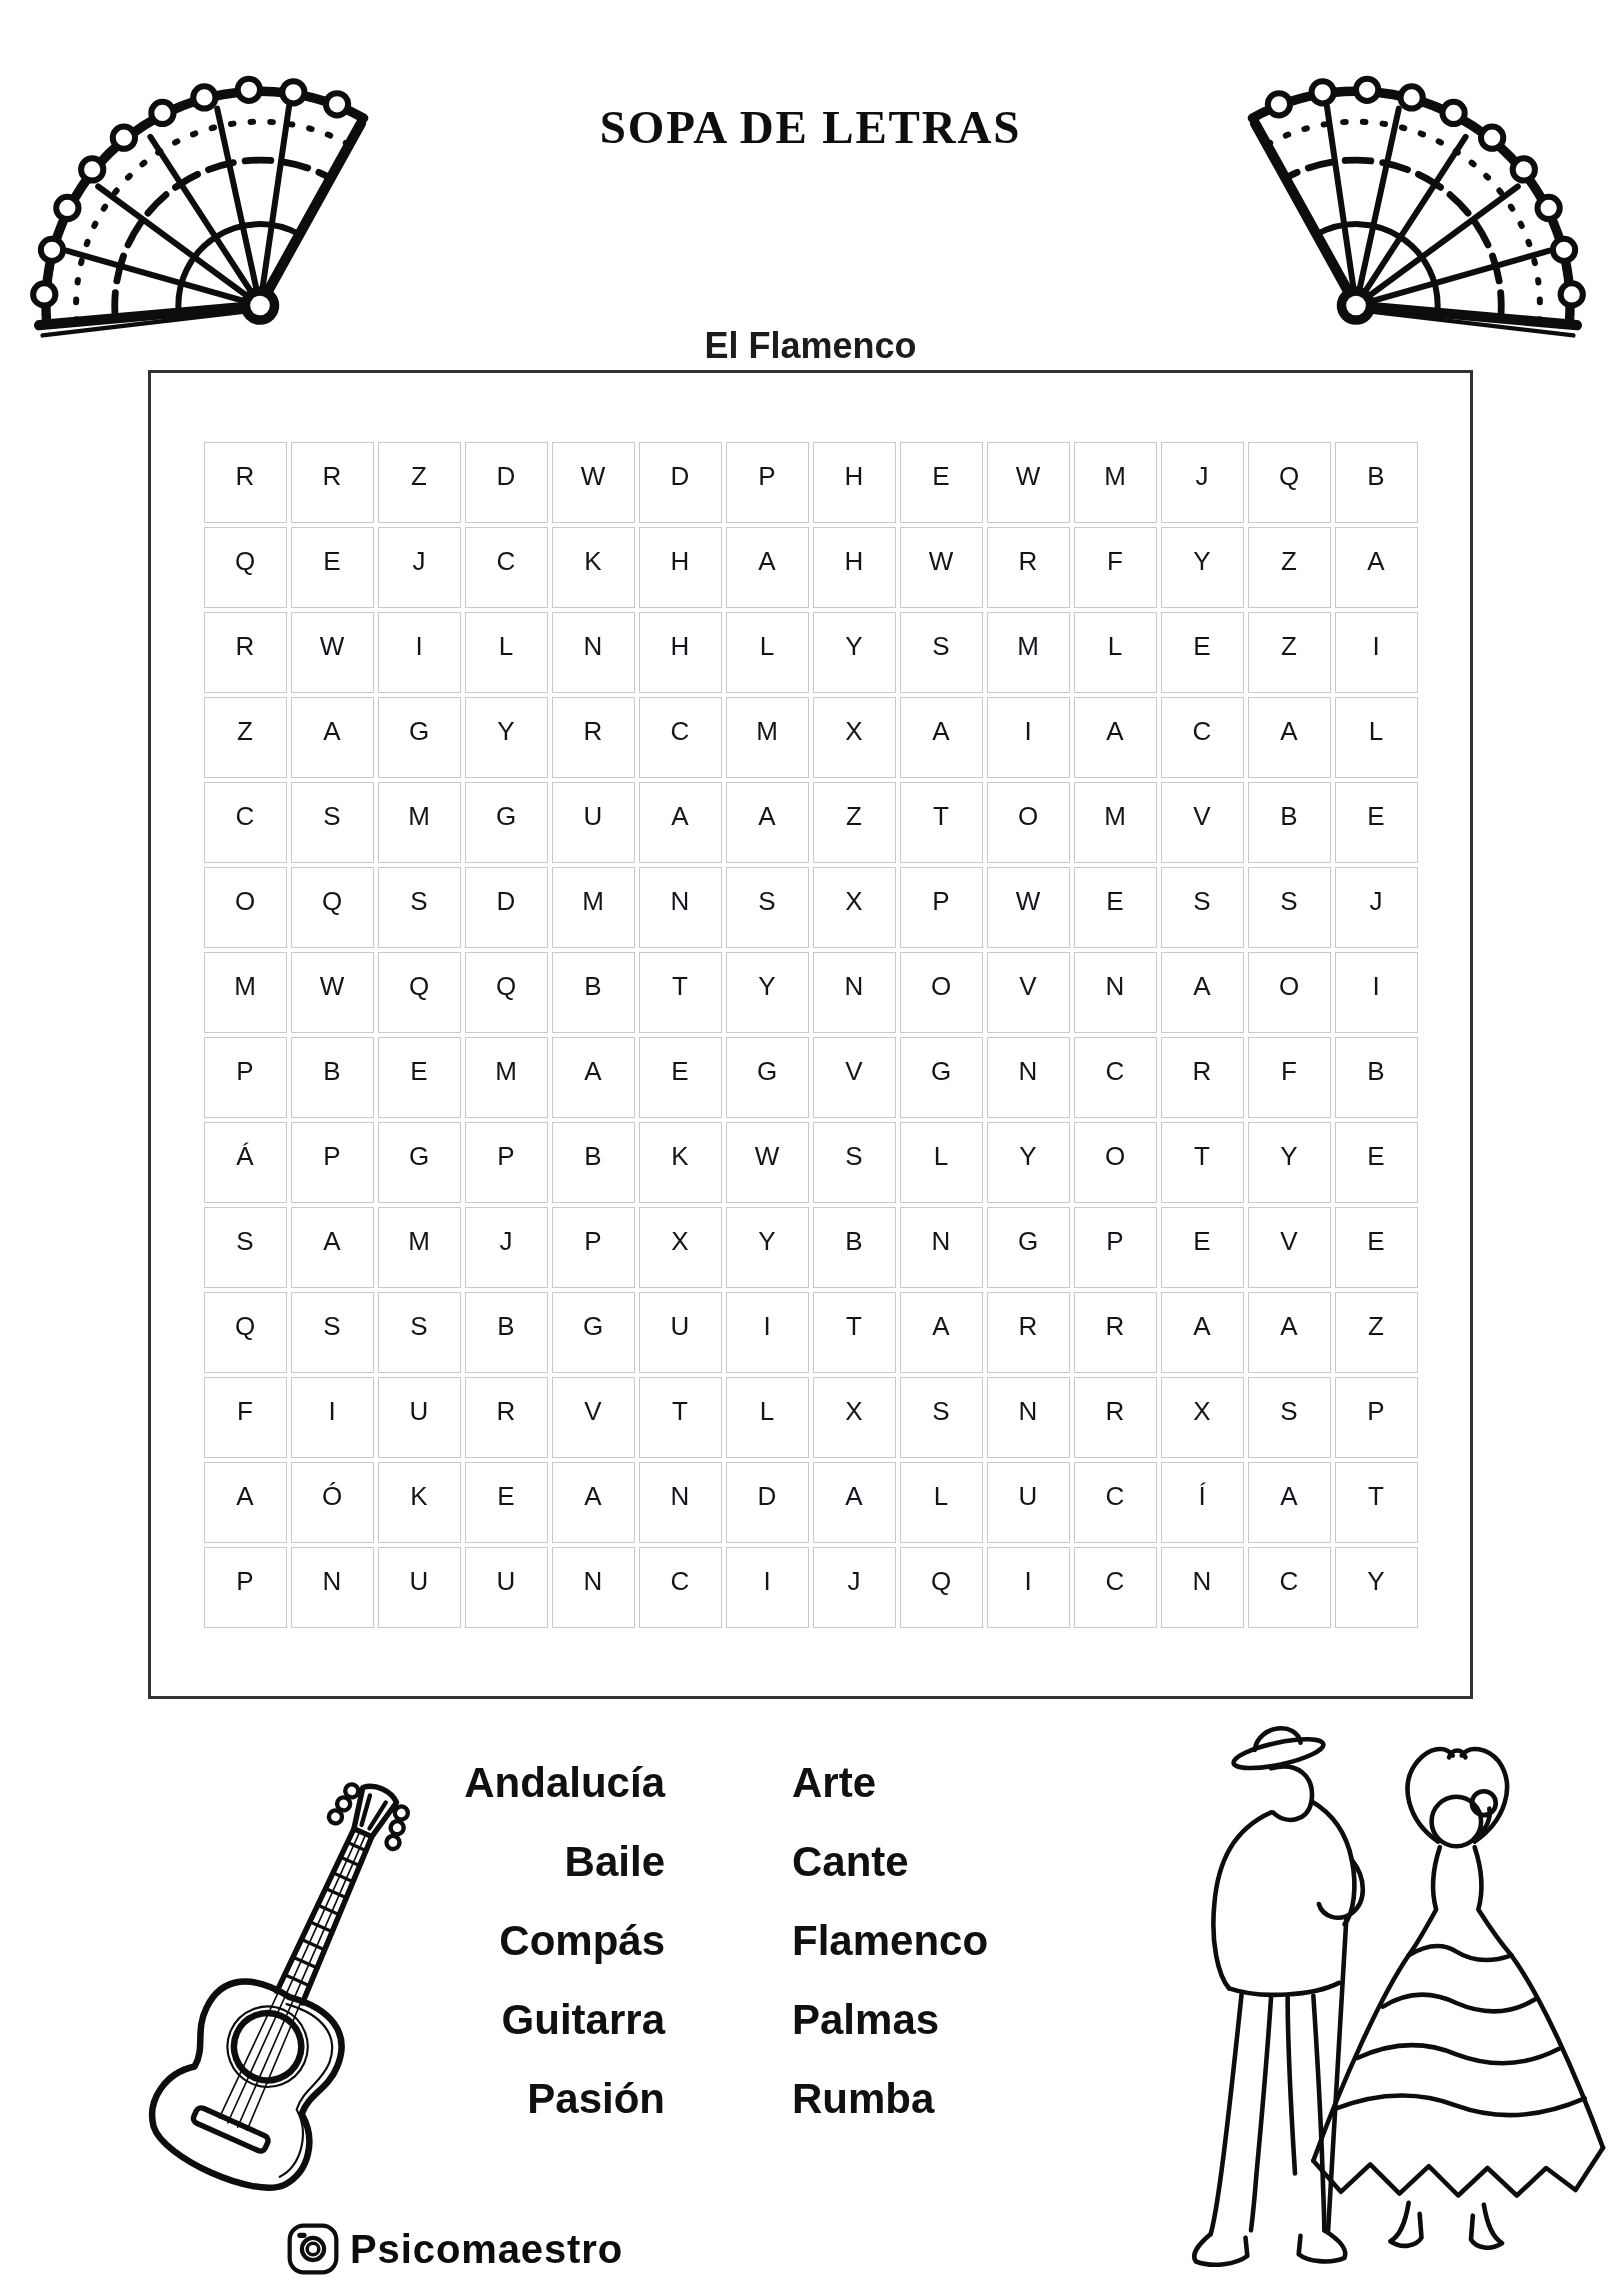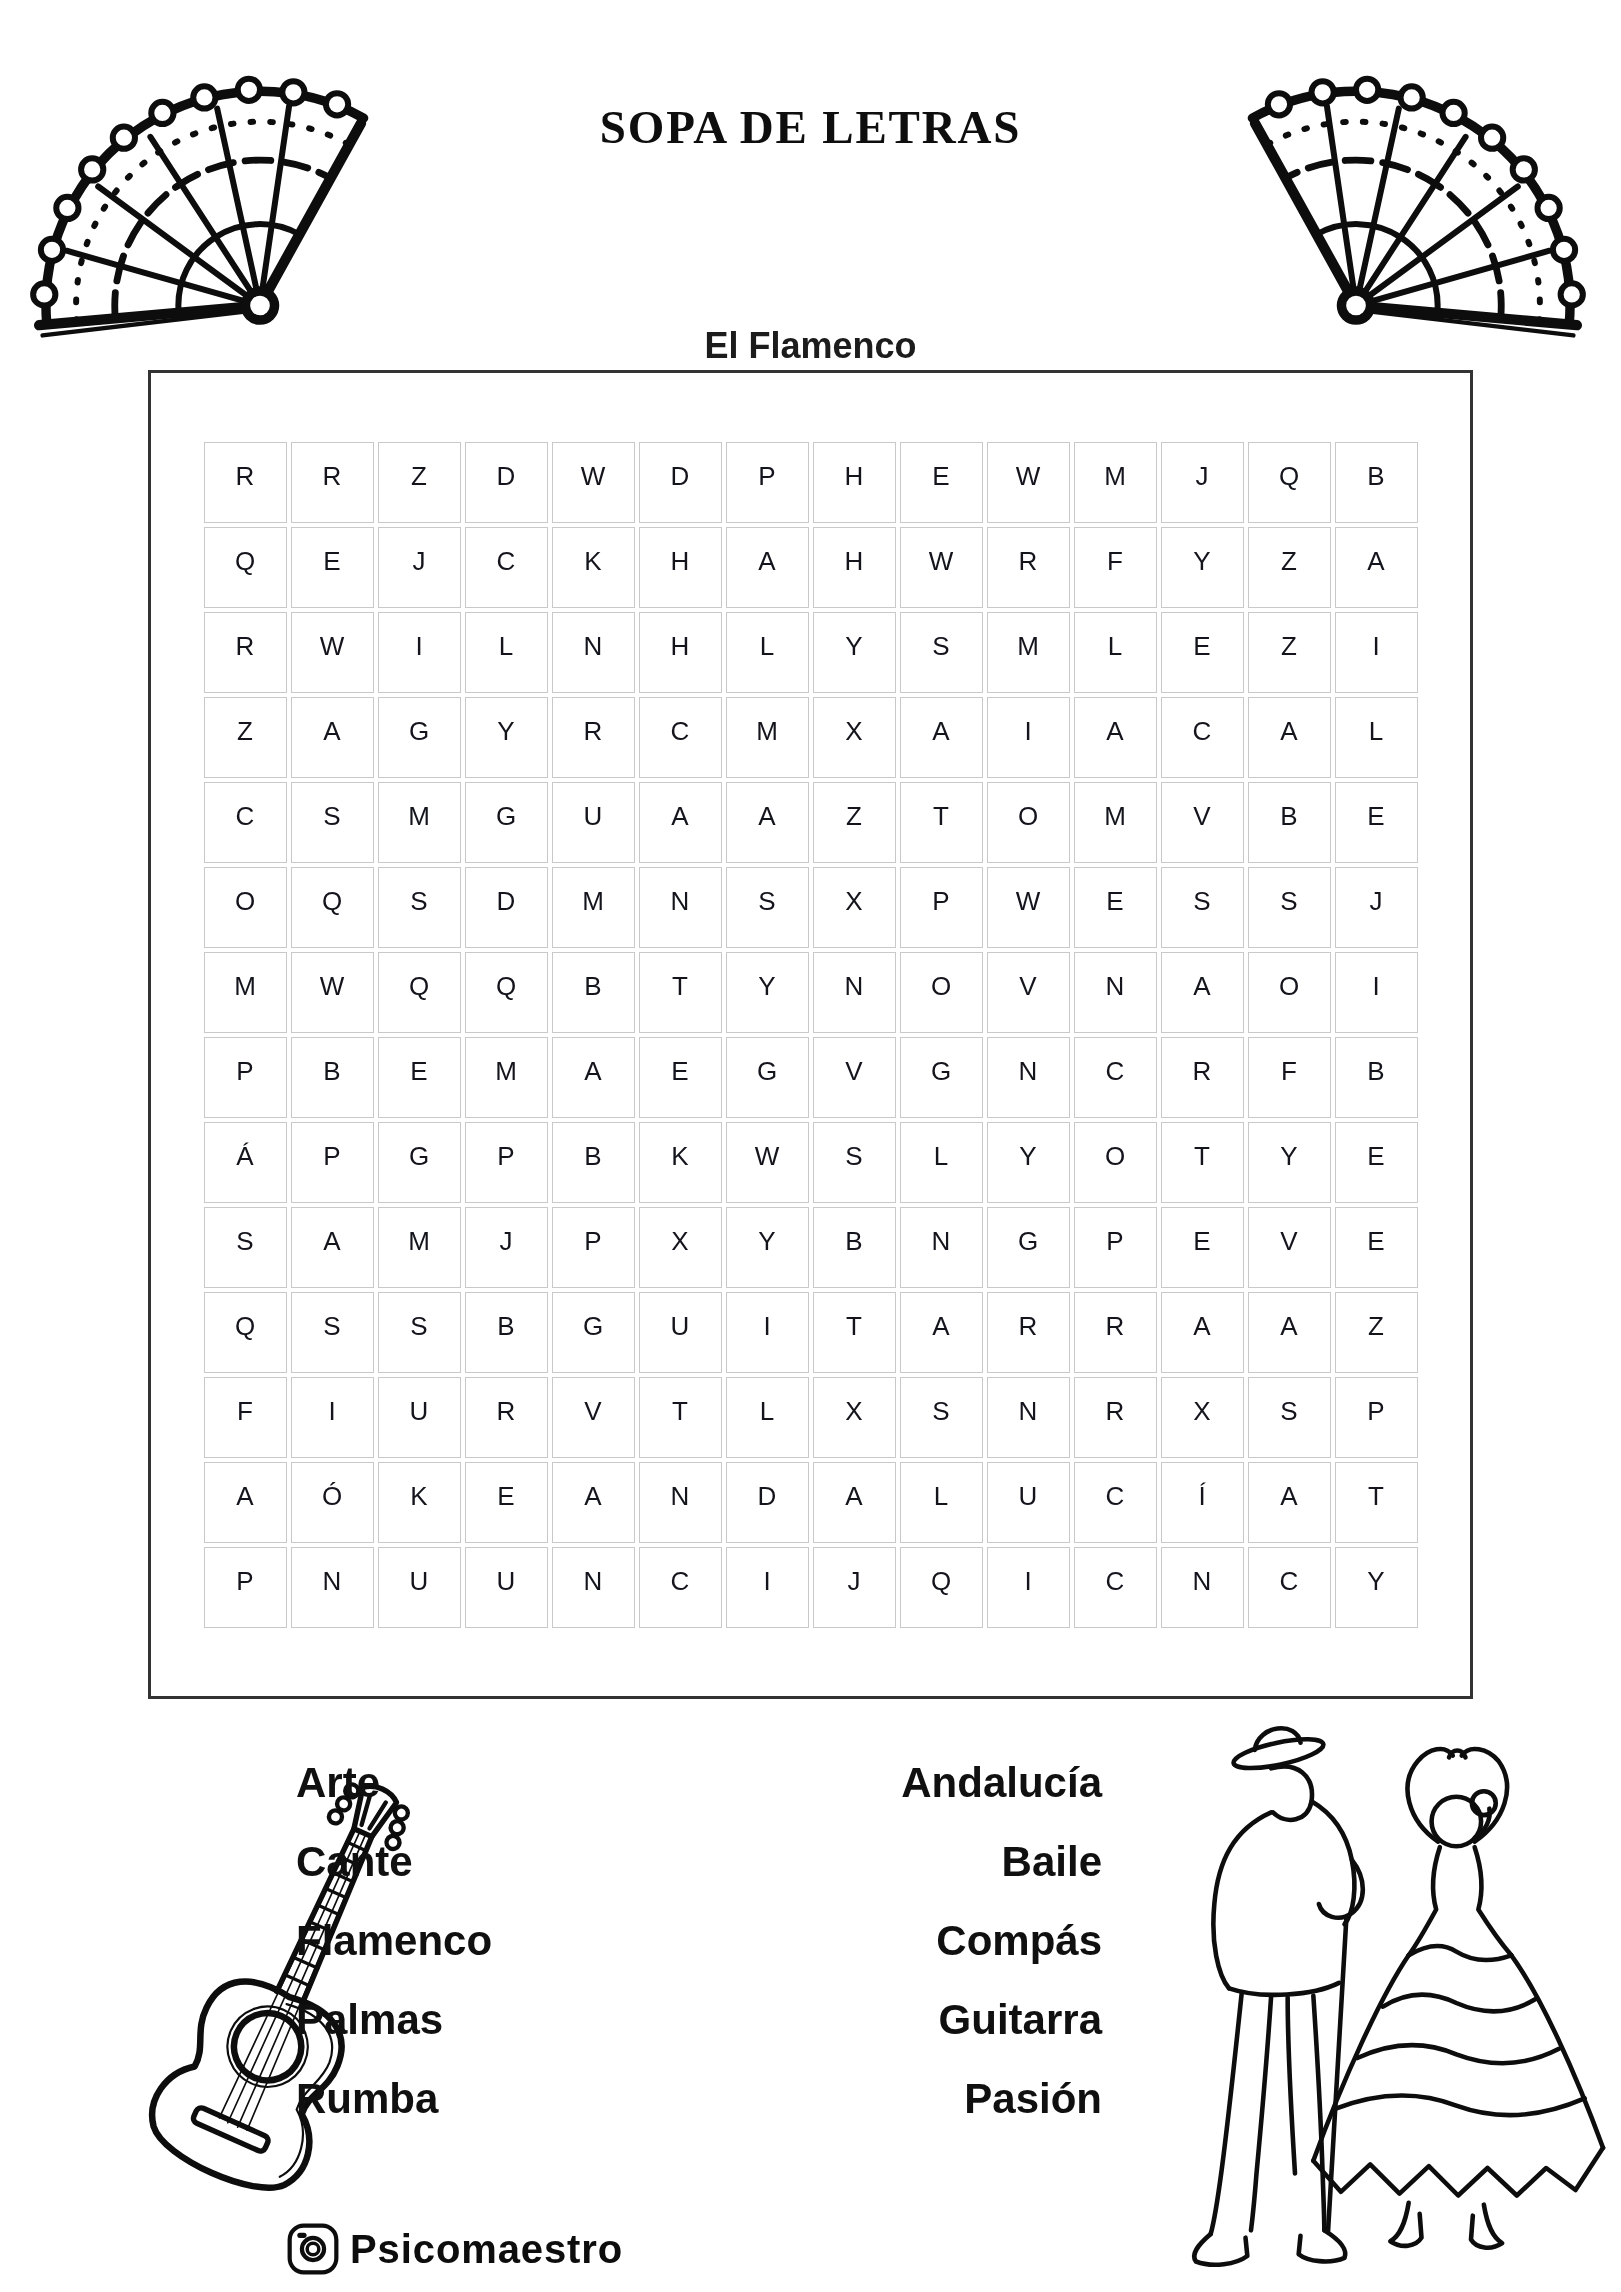--- a/index.html
+++ b/index.html
@@ -445,33 +445,33 @@
       <path d="M412 296 C444 340 482 424 512 506"></path>
 
       <path d="M196 520 L226 554 L258 524 L290 556 L322 526 L354 558 L386 528 L418 558 L450 528 L482 552 L512 506"></path>
 
       <path d="M300 566 C296 590 290 602 280 608 C292 616 308 614 314 604 L312 578"></path>
       <path d="M382 568 C386 592 392 604 402 610 C390 618 374 616 368 606 L370 580"></path>
     </g>
   </svg>
 
   <div class="word-list">
+    <div class="word-col right-align">
+      <div class="word-item">Andalucía</div>
+      <div class="word-item">Baile</div>
+      <div class="word-item">Compás</div>
+      <div class="word-item">Guitarra</div>
+      <div class="word-item">Pasión</div>
+    </div>
     <div class="word-col left-align">
       <div class="word-item">Arte</div>
       <div class="word-item">Cante</div>
       <div class="word-item">Flamenco</div>
       <div class="word-item">Palmas</div>
       <div class="word-item">Rumba</div>
-    </div>
-    <div class="word-col right-align">
-      <div class="word-item">Andalucía</div>
-      <div class="word-item">Baile</div>
-      <div class="word-item">Compás</div>
-      <div class="word-item">Guitarra</div>
-      <div class="word-item">Pasión</div>
     </div>
   </div>
 
   <div class="ig-row">
     <svg class="ig-icon" viewBox="0 0 48 48" aria-hidden="true">
       <g class="ln">
         <rect x="4" y="4" width="40" height="40" rx="12" stroke-width="3.6"></rect>
         <circle cx="24" cy="24" r="9.5" stroke-width="3.6"></circle>
         <circle cx="24" cy="24" r="5" stroke-width="3"></circle>
         <rect x="10.5" y="10" width="8" height="4.5" rx="2.2" fill="#0d0d0d" stroke="none"></rect>

